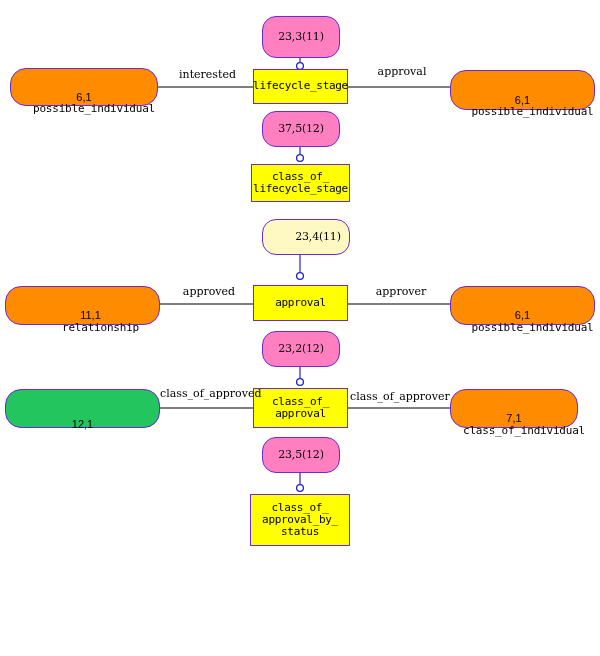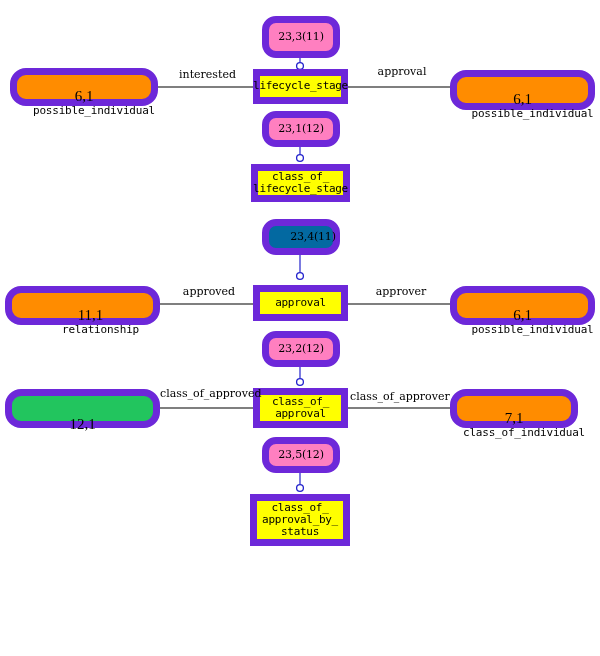--- a/index.html
+++ b/index.html
@@ -34,35 +34,35 @@
 
   
   .node {
     position: absolute;
     box-sizing: border-box;
     display: flex;
     flex-direction: column;
     align-items: center;
     justify-content: center;
     text-align: center;
-    border: 7px solid #6d28d9;
+    border: 1px solid #6d28d9;
     color: #000000;
     line-height: 1.12;
     white-space: pre;
   }
 
   
   .node.ext {
     background: #ff8c00;
     border-radius: 16px;
     font-size: 11px;
   }
   .node.ext .l1 {
-    font-family: Liberation Serif, serif;
-    font-size: 15px;
+    font-family: Liberation Sans, sans-serif;
+    font-size: 11px;
     margin-top: 32px;
   }
   .node.ext .l2 {
     font-family: "DejaVu Sans Mono", monospace;
     font-size: 11px;
     letter-spacing: -0.2px;
     margin-left: 20px;
   }
 
   
@@ -119,23 +119,23 @@
       <circle cx="300" cy="382" r="3.4" stroke="#2222cc" stroke-width="1.3" fill="#ffffff"></circle>
       <line x1="300" y1="473" x2="300" y2="484" stroke="#2222cc" stroke-width="1.2"></line>
       <circle cx="300" cy="488" r="3.4" stroke="#2222cc" stroke-width="1.3" fill="#ffffff"></circle>
     </svg>
 
   <div id="nodes">
       <div class="node pageref" style="left: 262px; top: 16px; width: 78px; height: 42px; background: rgb(255, 127, 192);"><span>23,3(11)</span></div>
       <div class="node ext" style="left: 10px; top: 68px; width: 148px; height: 38px; background: rgb(255, 140, 0);"><span class="l1">6,1</span><span class="l2">possible_individual</span></div>
       <div class="node entity" style="left: 253px; top: 69px; width: 95px; height: 35px; background: rgb(255, 255, 0);"><span class="ln">lifecycle_stage</span></div>
       <div class="node ext" style="left: 450px; top: 70px; width: 145px; height: 40px; background: rgb(255, 140, 0);"><span class="l1">6,1</span><span class="l2">possible_individual</span></div>
-      <div class="node pageref" style="left: 262px; top: 111px; width: 78px; height: 36px; background: rgb(255, 127, 192);"><span>23,1(12)</span></div>
+      <div class="node pageref" style="left: 262px; top: 111px; width: 78px; height: 36px; background: rgb(255, 127, 192);"><span>37,5(12)</span></div>
       <div class="node entity" style="left: 251px; top: 164px; width: 99px; height: 38px; background: rgb(255, 255, 0);"><span class="ln">class_of_</span><span class="ln">lifecycle_stage</span></div>
-      <div class="node pageref" style="left: 262px; top: 219px; width: 78px; height: 36px; background: #0369a1; padding-left: 24px;"><span>23,4(11)</span></div>
+      <div class="node pageref" style="left: 262px; top: 219px; width: 88px; height: 36px; background: #fef9c3; padding-left: 24px;"><span>23,4(11)</span></div>
       <div class="node ext" style="left: 5px; top: 286px; width: 155px; height: 39px; background: rgb(255, 140, 0); padding-left: 16px;"><span class="l1">11,1</span><span class="l2">relationship</span></div>
       <div class="node entity" style="left: 253px; top: 285px; width: 95px; height: 36px; background: rgb(255, 255, 0);"><span class="ln">approval</span></div>
       <div class="node ext" style="left: 450px; top: 286px; width: 145px; height: 39px; background: rgb(255, 140, 0);"><span class="l1">6,1</span><span class="l2">possible_individual</span></div>
       <div class="node pageref" style="left: 262px; top: 331px; width: 78px; height: 36px; background: rgb(255, 127, 192);"><span>23,2(12)</span></div>
       <div class="node ext" style="left: 5px; top: 389px; width: 155px; height: 39px; background: #22c55e;"><span class="l1">12,1</span></div>
       <div class="node entity" style="left: 253px; top: 388px; width: 95px; height: 40px; background: rgb(255, 255, 0);"><span class="ln">class_of_</span><span class="ln">approval</span></div>
       <div class="node ext" style="left: 450px; top: 389px; width: 128px; height: 39px; background: rgb(255, 140, 0);"><span class="l1">7,1</span><span class="l2">class_of_individual</span></div>
       <div class="node pageref" style="left: 262px; top: 437px; width: 78px; height: 36px; background: rgb(255, 127, 192);"><span>23,5(12)</span></div>
       <div class="node entity" style="left: 250px; top: 494px; width: 100px; height: 52px; background: rgb(255, 255, 0);"><span class="ln">class_of_</span><span class="ln">approval_by_</span><span class="ln">status</span></div>
     </div>

